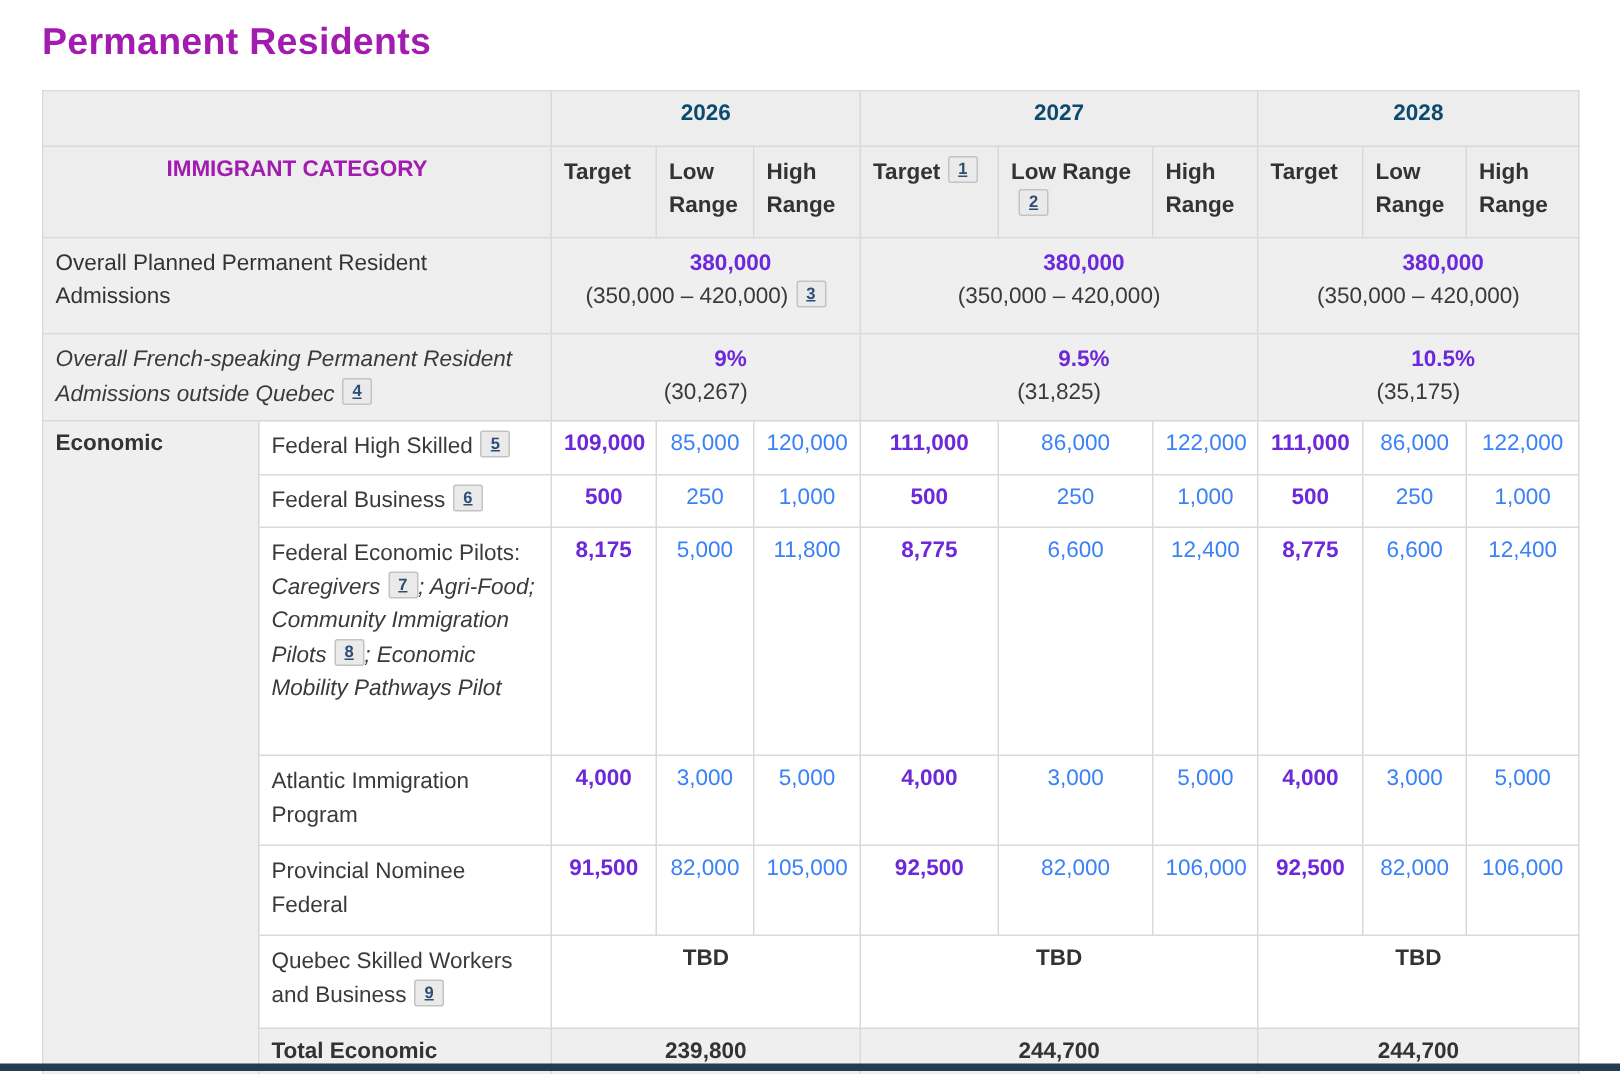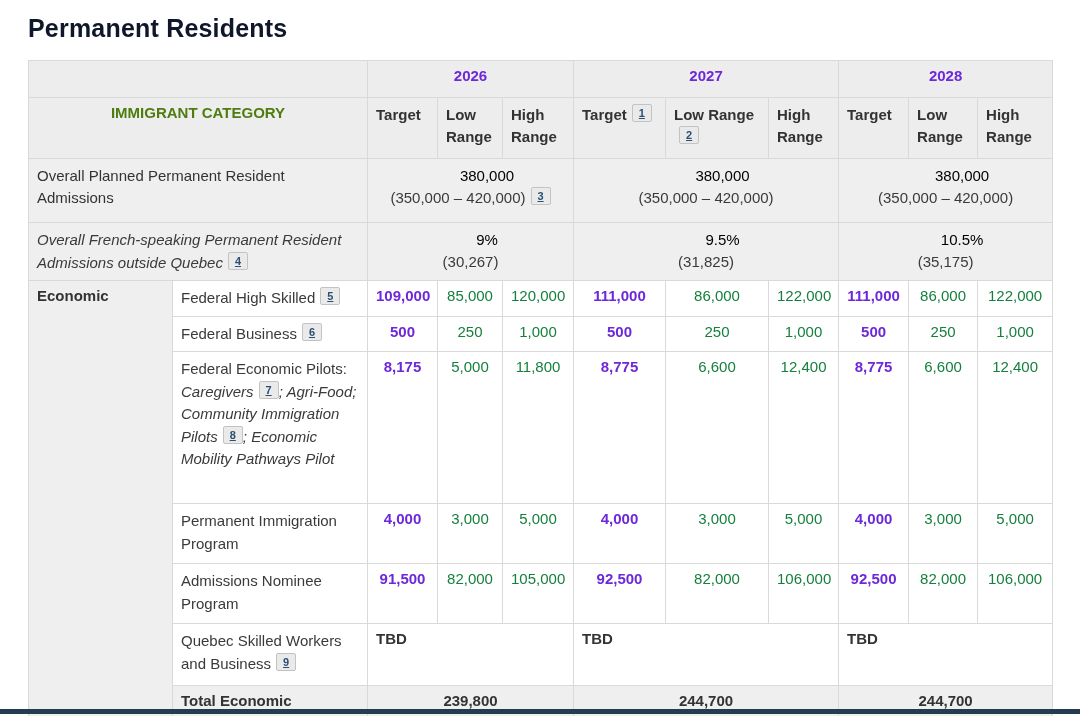--- a/index.html
+++ b/index.html
@@ -12,21 +12,21 @@
     background: #ffffff;
     font-family: "Liberation Sans", "DejaVu Sans", sans-serif;
     color: #333;
   }
   .page-title {
     position: absolute;
     left: 28px;
     top: 14px;
     font-size: 25px;
     font-weight: bold;
-    color: #0f172a;
+    color: #a21caf;
     letter-spacing: 0.2px;
   }
   table.pr-table {
     position: absolute;
     left: 28px;
     top: 60px;
     width: 1024px;
     border-collapse: collapse;
     table-layout: fixed;
     font-size: 15px;
@@ -38,34 +38,34 @@
     vertical-align: top;
   }
   
   tr.year-row { height: 37px; }
   tr.subhdr-row { height: 61px; }
   .hdr { background: #ededed; }
   .year-cell {
     text-align: center;
     vertical-align: middle;
     font-weight: bold;
-    color: #6d28d9;
+    color: #0c4a6e;
   }
   .subhdr {
     text-align: left;
     vertical-align: bottom;
     font-weight: bold;
     color: #333;
     padding-bottom: 10px;
     line-height: 1.45;
   }
   .cat-hdr {
     vertical-align: bottom;
     font-weight: bold;
-    color: #4d7c0f;
+    color: #a21caf;
     padding-left: 8px;
     padding-bottom: 10px;
   }
   
   tr.overall-row { height: 64px; }
   tr.french-row { height: 57px; }
   tr.r-highskilled { height: 34px; }
   tr.r-business { height: 35px; }
   tr.r-pilots { height: 152px; }
   tr.r-atlantic { height: 60px; }
@@ -73,40 +73,40 @@
   tr.r-quebec { height: 62px; }
   tr.r-total { height: 40px; }
   .gray { background: #efefef; }
   .bold-label { font-weight: normal; color: #333; vertical-align: middle; padding-left: 8px; line-height: 1.45; }
   .merged-val {
     text-align: center;
     vertical-align: middle;
     line-height: 1.45;
     color: #3a3a3a;
   }
-  .merged-val .main { font-weight: normal; color: #000000; margin-left: 33px; }
+  .merged-val .main { font-weight: bold; color: #6d28d9; margin-left: 33px; }
   .french-label {
     font-style: italic;
     vertical-align: middle;
     padding-right: 8px;
     line-height: 1.5;
     color: #3a3a3a;
   }
   .group-cell {
     font-weight: bold;
     color: #333;
     background: #efefef;
     padding-top: 10px;
     padding-left: 8px;
   }
   .cat-cell { padding: 9px 10px; color: #3a3a3a; line-height: 1.5; }
   .cat-cell .italic { font-style: italic; }
-  .num { text-align: center; padding-top: 10px; color: #15803d; }
+  .num { text-align: center; padding-top: 10px; color: #3b82f6; }
   .num.target { font-weight: bold; color: #6d28d9; }
-  .tbd-cell { text-align: left; font-weight: bold; color: #333; padding-top: 10px; }
+  .tbd-cell { text-align: center; font-weight: bold; color: #333; padding-top: 10px; }
   .total-label { font-weight: bold; color: #333; padding: 10px 10px; }
   .total-val { text-align: center; font-weight: bold; color: #333; padding-top: 10px; }
   
   .fnbox {
     display: inline-block;
     font-size: 11px;
     line-height: 14px;
     padding: 1px 6px;
     background: #eaeaea;
     border: 1px solid #c3c3c3;
@@ -248,34 +248,34 @@
       <td class="num">11,800</td>
       <td class="num target">8,775</td>
       <td class="num">6,600</td>
       <td class="num">12,400</td>
       <td class="num target">8,775</td>
       <td class="num">6,600</td>
       <td class="num">12,400</td>
     </tr>
 
     <tr class="r-atlantic">
-      <td class="cat-cell">Permanent Immigration Program</td>
+      <td class="cat-cell">Atlantic Immigration Program</td>
       <td class="num target">4,000</td>
       <td class="num">3,000</td>
       <td class="num">5,000</td>
       <td class="num target">4,000</td>
       <td class="num">3,000</td>
       <td class="num">5,000</td>
       <td class="num target">4,000</td>
       <td class="num">3,000</td>
       <td class="num">5,000</td>
     </tr>
 
     <tr class="r-pnp">
-      <td class="cat-cell">Admissions Nominee Program</td>
+      <td class="cat-cell">Provincial Nominee Federal</td>
       <td class="num target">91,500</td>
       <td class="num">82,000</td>
       <td class="num">105,000</td>
       <td class="num target">92,500</td>
       <td class="num">82,000</td>
       <td class="num">106,000</td>
       <td class="num target">92,500</td>
       <td class="num">82,000</td>
       <td class="num">106,000</td>
     </tr>

